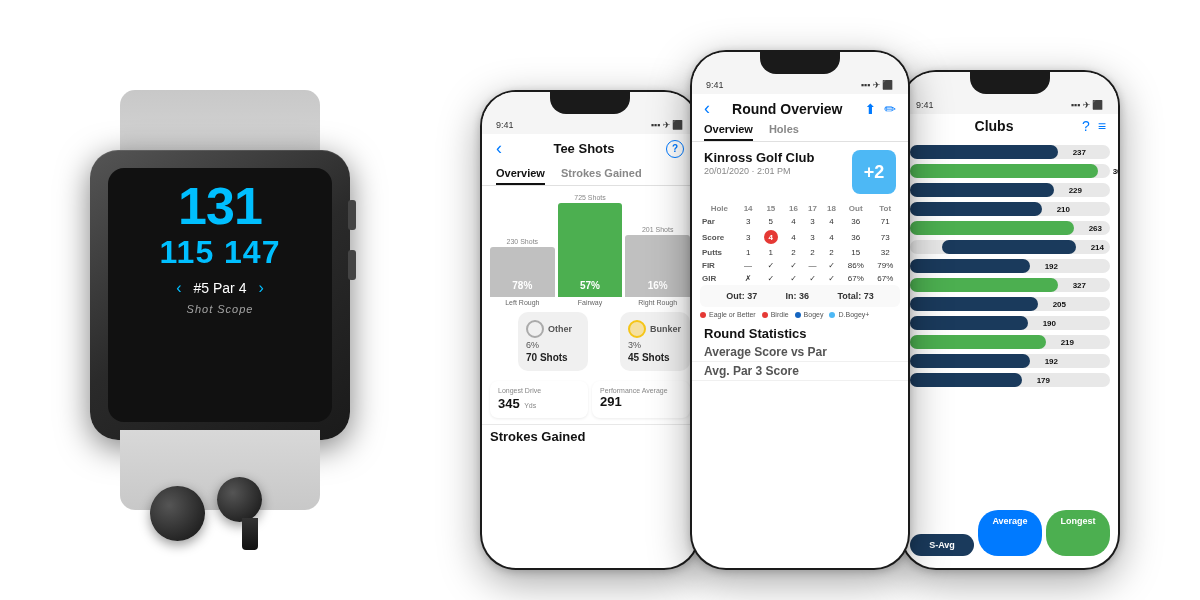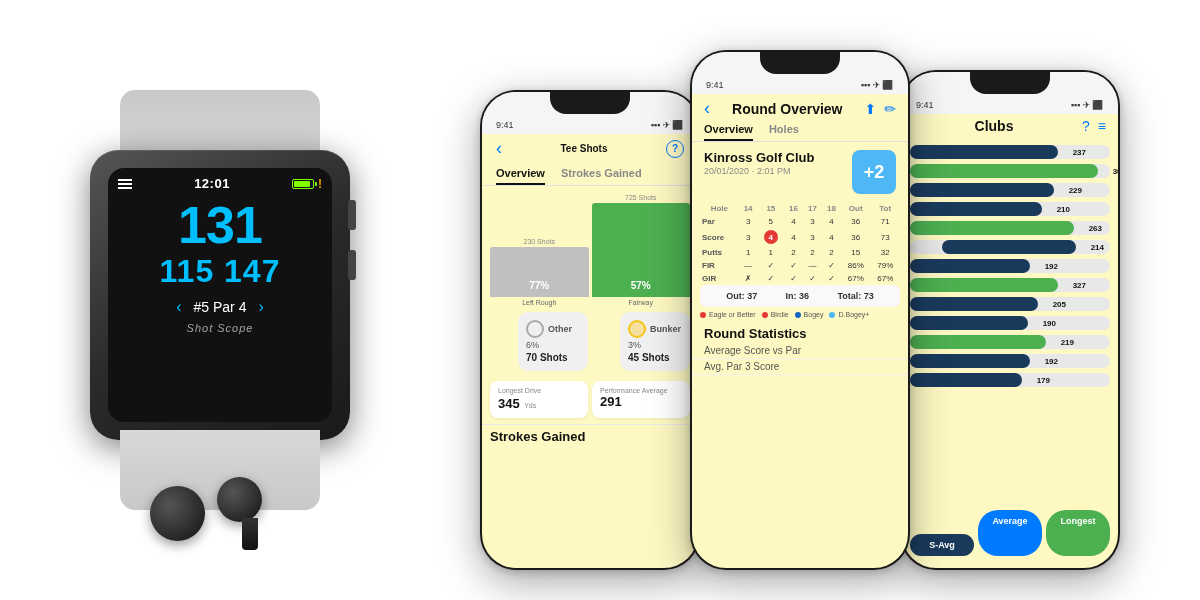--- a/index.html
+++ b/index.html
@@ -286,21 +286,21 @@
       border-radius: 0 0 16px 16px;
       z-index: 10;
     }
 
     .phone-screen {
       position: absolute;
       top: 2px;
       left: 2px;
       right: 2px;
       bottom: 2px;
-      background: #fef9c3;
+      background: #ffffff;
       border-radius: 34px;
       overflow: hidden;
     }
 
     
     .p1-status-bar {
       background: #f5f5f5;
       padding: 28px 14px 4px;
       display: flex;
       justify-content: space-between;
@@ -308,21 +308,21 @@
       font-size: 9px;
       color: #333;
     }
     .p1-nav {
       display: flex;
       align-items: center;
       padding: 4px 14px;
       justify-content: space-between;
     }
     .p1-nav-back { font-size: 18px; color: #007aff; }
-    .p1-nav-title { font-size: 10px; font-weight: 600; color: #111; }
+    .p1-nav-title { font-size: 13px; font-weight: 600; color: #111; }
     .p1-nav-help { 
       width: 18px; height: 18px; border-radius: 50%; 
       border: 1.5px solid #007aff; 
       display: flex; align-items: center; justify-content: center;
       color: #007aff; font-size: 10px; font-weight: 700;
     }
 
     .p1-tabs {
       display: flex;
       padding: 4px 14px 0;
@@ -571,23 +571,24 @@
     .p2-round-stats-title {
       padding: 4px 12px 2px;
       font-size: 13px;
       font-weight: 700;
       color: #111;
     }
     .p2-round-stats-row {
       display: flex;
       justify-content: space-between;
       padding: 2px 12px;
-      font-size: 10px;
+      font-size: 12px;
       color: #555;
       border-bottom: 1px solid #f0f0f0;
+      font-weight: bold;
     }
 
     
     .p3-status-bar {
       background: #f5f5f5;
       padding: 28px 14px 4px;
       display: flex;
       justify-content: space-between;
       font-size: 9px;
       color: #333;
@@ -690,34 +691,20 @@
 
 <div class="scene">
 
   <div class="watch-area">
     <div class="watch-container">
       <div class="watch-band-top"></div>
       <div class="watch-body">
         <div class="watch-btn-right watch-btn-right-1"></div>
         <div class="watch-btn-right watch-btn-right-2"></div>
         <div class="watch-screen">
-          <div class="watch-status-bar">
-            <div class="watch-menu-icon">
-              <span></span>
-                <span></span>
-                <span></span>
-            </div>
-            <div class="watch-time">12:01</div>
-            <div class="watch-battery-area">
-              <div class="watch-battery">
-                <div class="watch-battery-fill"></div>
-              </div>
-              <div class="watch-alert">!</div>
-            </div>
-          </div>
           <div class="watch-distance">131</div>
           <div class="watch-distances-small">115 147</div>
           <div class="watch-hole-info">
             <span class="watch-arrow">‹</span>
             <span>#5 Par 4</span>
             <span class="watch-arrow">›</span>
           </div>
           <div class="watch-brand">Shot Scope</div>
         </div>
       </div>
@@ -753,30 +740,37 @@
 
         <div class="p1-tabs">
           <div class="p1-tab active">Overview</div>
           <div class="p1-tab inactive">Strokes Gained</div>
         </div>
 
         <div class="p1-chart-area">
           <div class="p1-bar-col">
             <div class="p1-bar-label-top">230 Shots</div>
             <div class="p1-bar" style="height:45%;background:#c0c0c0;">
-              <span class="p1-bar-pct">77%</span>
+              <span class="p1-bar-pct">78%</span>
             </div>
             <div class="p1-bar-name">Left Rough</div>
           </div>
           <div class="p1-bar-col">
             <div class="p1-bar-label-top">725 Shots</div>
             <div class="p1-bar" style="height:85%;background:#4caf50;">
               <span class="p1-bar-pct">57%</span>
             </div>
             <div class="p1-bar-name">Fairway</div>
+          </div>
+          <div class="p1-bar-col">
+            <div class="p1-bar-label-top">201 Shots</div>
+            <div class="p1-bar" style="height:55%;background:#c0c0c0;">
+              <span class="p1-bar-pct">16%</span>
+            </div>
+            <div class="p1-bar-name">Right Rough</div>
           </div>
         </div>
 
         <div class="p1-other-area">
           <div class="p1-other-item">
             <div class="p1-other-header">
               <div class="p1-other-icon" style="border-color:#aaa;"></div>
               <span class="p1-other-title">Other</span>
             </div>
             <div class="p1-other-pct">6%</div>

